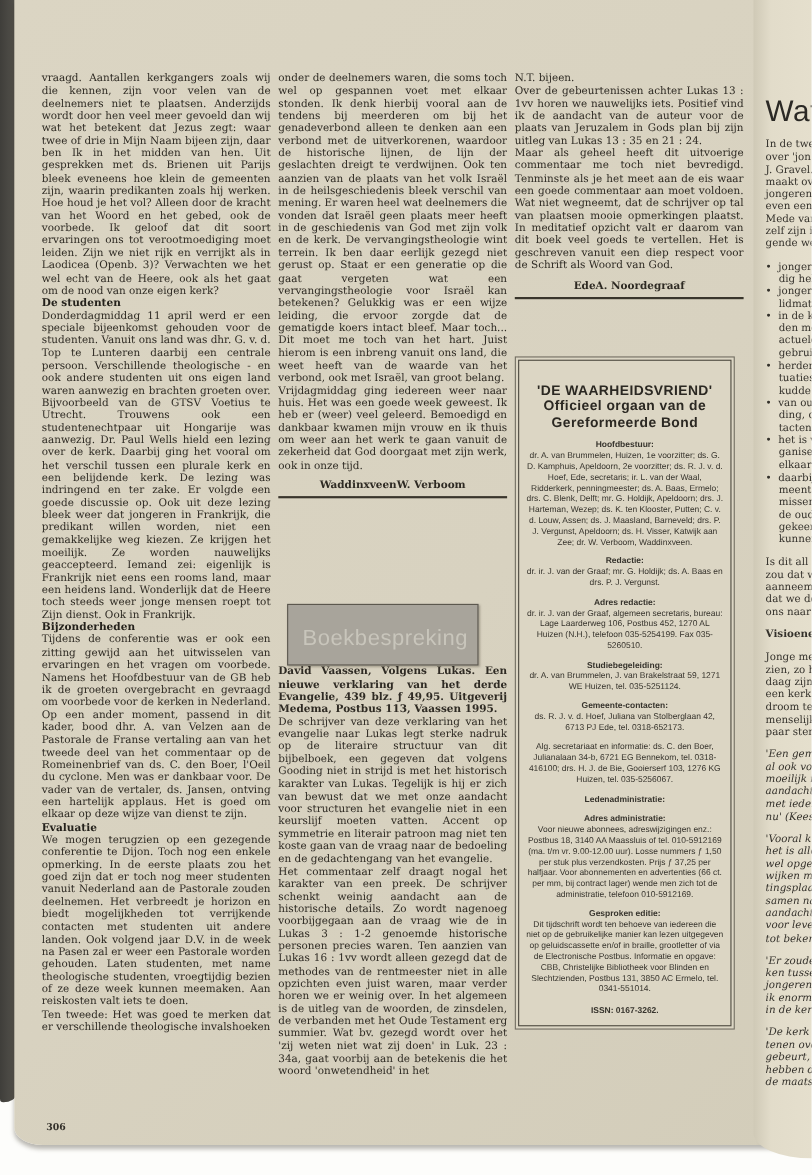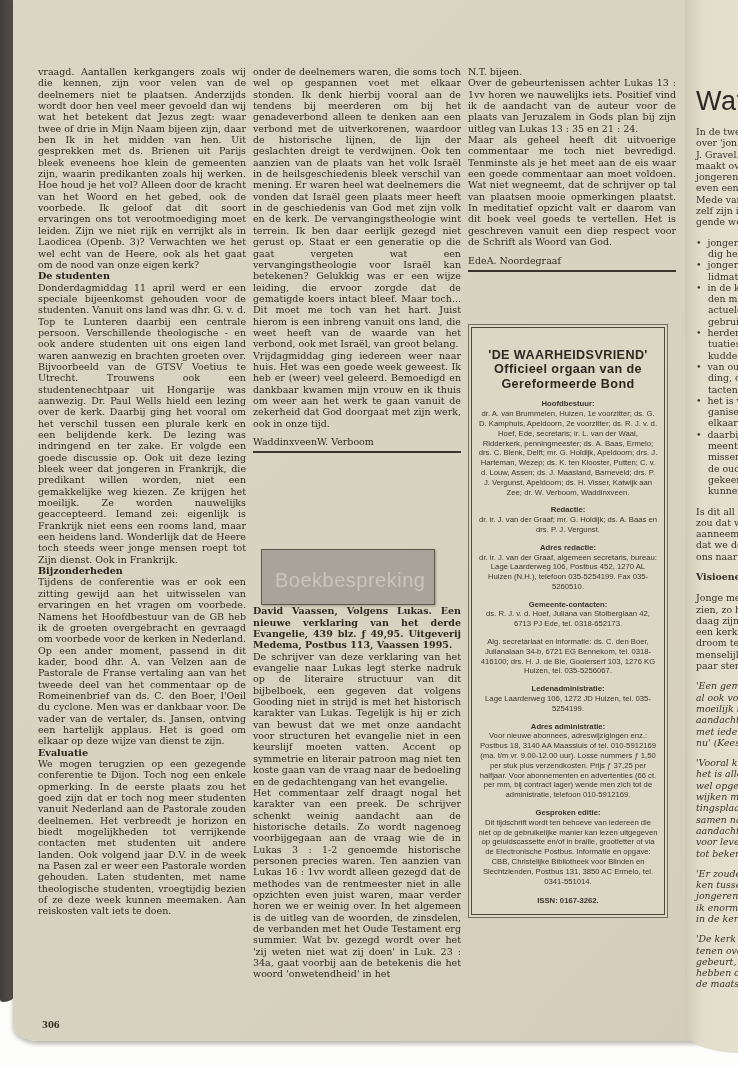--- a/index.html
+++ b/index.html
@@ -56,21 +56,21 @@
     text-align:justify;
   }
   .col1{left:25px;}
   .col2{left:240px;}
   .col3{left:455px;}
   .col p{margin:0;}
   .head{
     font-weight:bold;font-size:9.6px;line-height:11.35px;
     margin:5px 0 0 0;text-align:left;color:#24211b;
   }
-  .signoff{display:flex;justify-content:flex-start;margin-top:7px;}
+  .signoff{display:flex;justify-content:center;margin-top:7px;font-weight:bold;}
   .rule{height:2px;background:#39352c;margin-top:4px;}
 
   
   .banner{
     margin:96px 0 0 8px;width:172px;height:54px;
     background:#a8a49b;border:1px solid #5c584e;
     box-shadow:1px 1px 2px rgba(60,55,40,.35);
     display:flex;align-items:center;
   }
   .banner span{
@@ -114,20 +114,21 @@
   <div class="page">
 
     <div class="col col1">
       <p>vraagd. Aantallen kerkgangers zoals wij die kennen, zijn voor velen van de deelnemers niet te plaatsen. Anderzijds wordt door hen veel meer gevoeld dan wij wat het betekent dat Jezus zegt: waar twee of drie in Mijn Naam bijeen zijn, daar ben Ik in het midden van hen. Uit gesprekken met ds. Brienen uit Parijs bleek eveneens hoe klein de gemeenten zijn, waarin predikanten zoals hij werken. Hoe houd je het vol? Alleen door de kracht van het Woord en het gebed, ook de voorbede. Ik geloof dat dit soort ervaringen ons tot verootmoediging moet leiden. Zijn we niet rijk en verrijkt als in Laodicea (Openb. 3)? Verwachten we het wel echt van de Heere, ook als het gaat om de nood van onze eigen kerk?</p>
       <p class="head">De studenten</p>
       <p>Donderdagmiddag 11 april werd er een speciale bijeenkomst gehouden voor de studenten. Vanuit ons land was dhr. G. v. d. Top te Lunteren daarbij een centrale persoon. Verschillende theologische - en ook andere studenten uit ons eigen land waren aanwezig en brachten groeten over. Bijvoorbeeld van de GTSV Voetius te Utrecht. Trouwens ook een studentenechtpaar uit Hongarije was aanwezig. Dr. Paul Wells hield een lezing over de kerk. Daarbij ging het vooral om het verschil tussen een plurale kerk en een belijdende kerk. De lezing was indringend en ter zake. Er volgde een goede discussie op. Ook uit deze lezing bleek weer dat jongeren in Frankrijk, die predikant willen worden, niet een gemakkelijke weg kiezen. Ze krijgen het moeilijk. Ze worden nauwelijks geaccepteerd. Iemand zei: eigenlijk is Frankrijk niet eens een rooms land, maar een heidens land. Wonderlijk dat de Heere toch steeds weer jonge mensen roept tot Zijn dienst. Ook in Frankrijk.</p>
       <p class="head">Bijzonderheden</p>
       <p>Tijdens de conferentie was er ook een zitting gewijd aan het uitwisselen van ervaringen en het vragen om voorbede. Namens het Hoofdbestuur van de GB heb ik de groeten overgebracht en gevraagd om voorbede voor de kerken in Nederland. Op een ander moment, passend in dit kader, bood dhr. A. van Velzen aan de Pastorale de Franse vertaling aan van het tweede deel van het commentaar op de Romeinenbrief van ds. C. den Boer, l'Oeil du cyclone. Men was er dankbaar voor. De vader van de vertaler, ds. Jansen, ontving een hartelijk applaus. Het is goed om elkaar op deze wijze van dienst te zijn.</p>
       <p class="head">Evaluatie</p>
       <p>We mogen terugzien op een gezegende conferentie te Dijon. Toch nog een enkele opmerking. In de eerste plaats zou het goed zijn dat er toch nog meer studenten vanuit Nederland aan de Pastorale zouden deelnemen. Het verbreedt je horizon en biedt mogelijkheden tot verrijkende contacten met studenten uit andere landen. Ook volgend jaar D.V. in de week na Pasen zal er weer een Pastorale worden gehouden. Laten studenten, met name theologische studenten, vroegtijdig bezien of ze deze week kunnen meemaken. Aan reiskosten valt iets te doen.</p>
+      <p>Ten tweede: Het was goed te merken dat er verschillende theologische invalshoeken</p>
     </div>
 
     <div class="col col2">
       <p>onder de deelnemers waren, die soms toch wel op gespannen voet met elkaar stonden. Ik denk hierbij vooral aan de tendens bij meerderen om bij het genadeverbond alleen te denken aan een verbond met de uitverkorenen, waardoor de historische lijnen, de lijn der geslachten dreigt te verdwijnen. Ook ten aanzien van de plaats van het volk Israël in de heilsgeschiedenis bleek verschil van mening. Er waren heel wat deelnemers die vonden dat Israël geen plaats meer heeft in de geschiedenis van God met zijn volk en de kerk. De vervangingstheologie wint terrein. Ik ben daar eerlijk gezegd niet gerust op. Staat er een generatie op die gaat vergeten wat een vervangingstheologie voor Israël kan betekenen? Gelukkig was er een wijze leiding, die ervoor zorgde dat de gematigde koers intact bleef. Maar toch... Dit moet me toch van het hart. Juist hierom is een inbreng vanuit ons land, die weet heeft van de waarde van het verbond, ook met Israël, van groot belang.</p>
       <p>Vrijdagmiddag ging iedereen weer naar huis. Het was een goede week geweest. Ik heb er (weer) veel geleerd. Bemoedigd en dankbaar kwamen mijn vrouw en ik thuis om weer aan het werk te gaan vanuit de zekerheid dat God doorgaat met zijn werk, ook in onze tijd.</p>
       <div class="signoff">
         <span>Waddinxveen</span>
         <span>W. Verboom</span>
       </div>
       <div class="rule"></div>
@@ -166,29 +167,32 @@
           </div>
           <div class="cp-sec">
             <div class="cp-h">Redactie:</div>
             <div>dr. ir. J. van der Graaf; mr. G. Holdijk; ds. A. Baas en drs. P. J. Vergunst.</div>
           </div>
           <div class="cp-sec">
             <div class="cp-h">Adres redactie:</div>
             <div>dr. ir. J. van der Graaf, algemeen secretaris, bureau: Lage Laarderweg 106, Postbus 452, 1270 AL Huizen (N.H.), telefoon 035-5254199. Fax 035-5260510.</div>
           </div>
           <div class="cp-sec">
+            <div class="cp-h">Studiebegeleiding:</div>
+            <div>dr. A. van Brummelen, J. van Brakelstraat 59, 1271 WE Huizen, tel. 035-5251124.</div>
+          </div>
+          <div class="cp-sec">
             <div class="cp-h">Gemeente-contacten:</div>
             <div>ds. R. J. v. d. Hoef, Juliana van Stolberglaan 42, 6713 PJ Ede, tel. 0318-652173.</div>
           </div>
           <div class="cp-sec">
             <div>Alg. secretariaat en informatie: ds. C. den Boer, Julianalaan 34-b, 6721 EG Bennekom, tel. 0318-416100; drs. H. J. de Bie, Gooierserf 103, 1276 KG Huizen, tel. 035-5256067.</div>
           </div>
           <div class="cp-sec">
             <div class="cp-h">Ledenadministratie:</div>
-            <div>Lage Laarderweg 106, 1272 JD Huizen, tel. 035-5254199.</div>
           </div>
           <div class="cp-sec">
             <div class="cp-h">Adres administratie:</div>
             <div>Voor nieuwe abonnees, adreswijzigingen enz.: Postbus 18, 3140 AA Maassluis of tel. 010-5912169 (ma. t/m vr. 9.00-12.00 uur). Losse nummers ƒ 1,50 per stuk plus verzendkosten. Prijs ƒ 37,25 per halfjaar. Voor abonnementen en advertenties (66 ct. per mm, bij contract lager) wende men zich tot de administratie, telefoon 010-5912169.</div>
           </div>
           <div class="cp-sec">
             <div class="cp-h">Gesproken editie:</div>
             <div>Dit tijdschrift wordt ten behoeve van iedereen die niet op de gebruikelijke manier kan lezen uitgegeven op geluidscassette en/of in braille, grootletter of via de Electronische Postbus. Informatie en opgave: CBB, Christelijke Bibliotheek voor Blinden en Slechtzienden, Postbus 131, 3850 AC Ermelo, tel. 0341-551014.</div>
           </div>
           <div class="cp-issn">ISSN: 0167-3262.</div>

